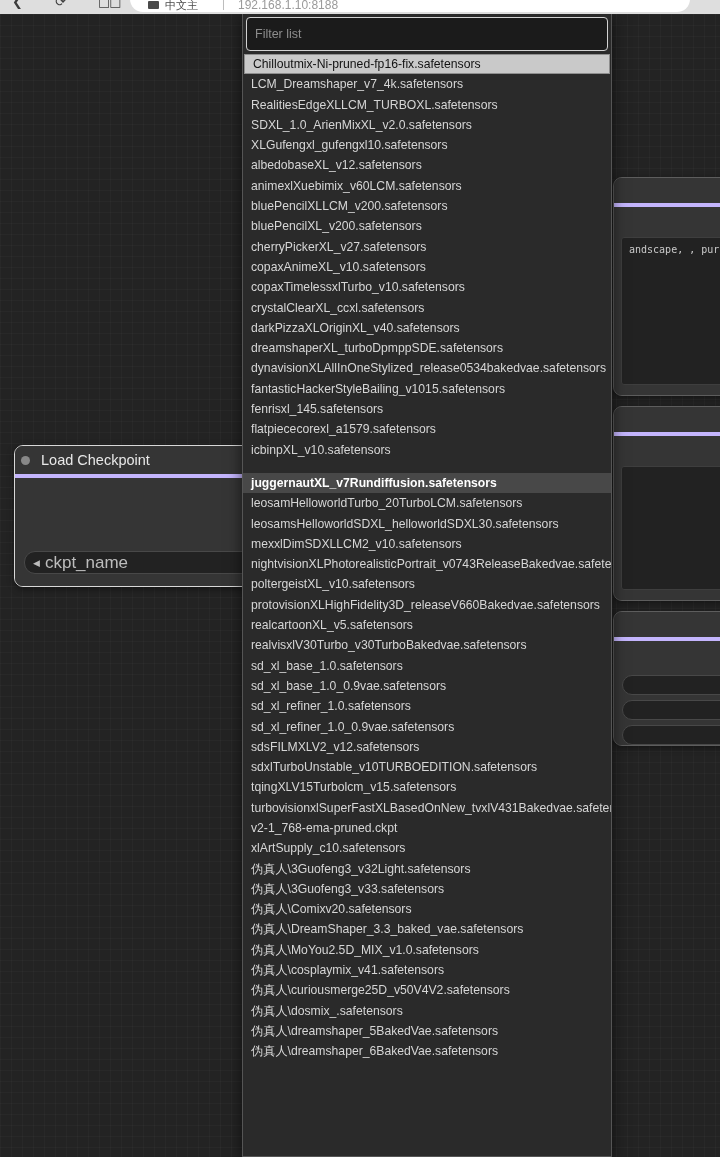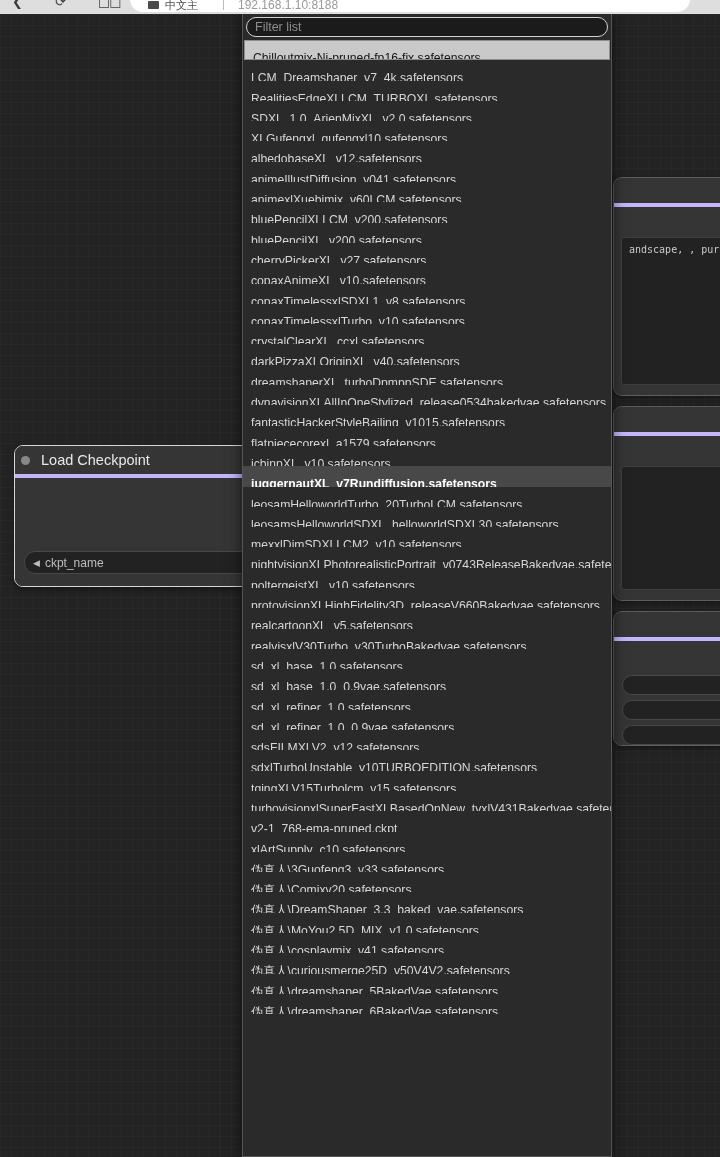--- a/index.html
+++ b/index.html
@@ -76,21 +76,21 @@
 
   .widget{
     height:21px; margin:4px 8px; border-radius:11px;
     background:#222; border:1px solid #484848;
     display:flex; align-items:center; position:relative;
   }
   .widget .arrow-l{
     color:#bdbdbd; font-size:9px; margin-left:8px; margin-right:5px;
     font-family:"DejaVu Sans", sans-serif;
   }
-  .widget .w-label{ font-size:12px; color:#bdbdbd; white-space:nowrap; }
+  .widget .w-label{ font-size:17px; color:#bdbdbd; white-space:nowrap; }
 
   
   #node-clip-pos{ left:613px; top:163px; width:260px; height:219px; }
   .text-area{
     margin:4px 7px; background:#222; border:1px solid #3e3e3e;
     border-radius:3px; height:148px; padding:5px 7px;
     font-family:"DejaVu Sans Mono", monospace;
     font-size:10px; color:#c9c9c9; line-height:1.45;
     overflow:hidden; word-break:break-word;
   }
@@ -124,46 +124,46 @@
     position:absolute; left:242px; top:14px; width:370px;
     height:1143px; z-index:30;
     background:#2a2a2a;
     border:1px solid #555;
     border-top:none;
     overflow:hidden;
     box-shadow:0 3px 14px rgba(0,0,0,.6);
     display:flex; flex-direction:column;
   }
   #combo-filter{
-    margin:3px 3px 0 3px; height:20px; flex:none;
+    margin:3px 3px 0 3px; height:34px; flex:none;
     background:#1b1b1b;
-    border:1.5px solid #d2d2d2; border-radius:11px;
+    border:1.5px solid #d2d2d2; border-radius:4px;
     color:#8b5cf6; font-size:12.5px;
     padding:0 8px; outline:none;
     font-family:"Liberation Sans", sans-serif;
   }
   #combo-filter::placeholder{ color:#8e8e8e; }
   #combo-list{
     flex:1; overflow:hidden; padding-top:3px;
   }
   .combo-item{
     height:20.3px; line-height:20.3px;
-    padding:8px 8px;
+    padding:0 8px;
     font-size:12.2px; color:#d6d6d6;
     white-space:nowrap; overflow:hidden;
     font-family:"Liberation Sans", sans-serif;
   }
   .combo-item.first{
     background:#c9c9c9; color:#121212;
     border:1px solid #8e8e8e;
     height:20.3px; line-height:18.3px;
     margin:0 1px;
   }
   .combo-item.selected{
-    background:#484848; color:#ffffff; font-weight:bold;
+    background:#484848; color:#ffffff; font-weight:bold;margin-top:13px;
   }
 </style>
 </head>
 <body>
 
 <div id="browser-chrome">
   <span class="cb-icon" id="cb-back">❮</span>
   <span class="cb-icon" id="cb-refresh">⟳</span>
   <span class="cb-icon" id="cb-tabs">□□</span>
   <div id="cb-omnibox">
@@ -231,33 +231,32 @@
 
 <div id="combo">
   <input id="combo-filter" type="text" placeholder="Filter list" style="">
   <div id="combo-list">
       <div class="combo-item first">Chilloutmix-Ni-pruned-fp16-fix.safetensors</div>
       <div class="combo-item">LCM_Dreamshaper_v7_4k.safetensors</div>
       <div class="combo-item">RealitiesEdgeXLLCM_TURBOXL.safetensors</div>
       <div class="combo-item">SDXL_1.0_ArienMixXL_v2.0.safetensors</div>
       <div class="combo-item">XLGufengxl_gufengxl10.safetensors</div>
       <div class="combo-item">albedobaseXL_v12.safetensors</div>
-      <div class="combo-item">animeIllustDiffusion_v041.safetensors</div>
       <div class="combo-item">animexlXuebimix_v60LCM.safetensors</div>
       <div class="combo-item">bluePencilXLLCM_v200.safetensors</div>
       <div class="combo-item">bluePencilXL_v200.safetensors</div>
       <div class="combo-item">cherryPickerXL_v27.safetensors</div>
       <div class="combo-item">copaxAnimeXL_v10.safetensors</div>
-      <div class="combo-item">copaxTimelessxlSDXL1_v8.safetensors</div>
       <div class="combo-item">copaxTimelessxlTurbo_v10.safetensors</div>
       <div class="combo-item">crystalClearXL_ccxl.safetensors</div>
       <div class="combo-item">darkPizzaXLOriginXL_v40.safetensors</div>
       <div class="combo-item">dreamshaperXL_turboDpmppSDE.safetensors</div>
       <div class="combo-item">dynavisionXLAllInOneStylized_release0534bakedvae.safetensors</div>
       <div class="combo-item">fantasticHackerStyleBailing_v1015.safetensors</div>
+      <div class="combo-item">fenrisxl_145.safetensors</div>
       <div class="combo-item">flatpiececorexl_a1579.safetensors</div>
       <div class="combo-item">icbinpXL_v10.safetensors</div>
       <div class="combo-item selected">juggernautXL_v7Rundiffusion.safetensors</div>
       <div class="combo-item">leosamHelloworldTurbo_20TurboLCM.safetensors</div>
       <div class="combo-item">leosamsHelloworldSDXL_helloworldSDXL30.safetensors</div>
       <div class="combo-item">mexxlDimSDXLLCM2_v10.safetensors</div>
       <div class="combo-item">nightvisionXLPhotorealisticPortrait_v0743ReleaseBakedvae.safetensors</div>
       <div class="combo-item">poltergeistXL_v10.safetensors</div>
       <div class="combo-item">protovisionXLHighFidelity3D_releaseV660Bakedvae.safetensors</div>
       <div class="combo-item">realcartoonXL_v5.safetensors</div>
@@ -265,22 +264,24 @@
       <div class="combo-item">sd_xl_base_1.0.safetensors</div>
       <div class="combo-item">sd_xl_base_1.0_0.9vae.safetensors</div>
       <div class="combo-item">sd_xl_refiner_1.0.safetensors</div>
       <div class="combo-item">sd_xl_refiner_1.0_0.9vae.safetensors</div>
       <div class="combo-item">sdsFILMXLV2_v12.safetensors</div>
       <div class="combo-item">sdxlTurboUnstable_v10TURBOEDITION.safetensors</div>
       <div class="combo-item">tqingXLV15Turbolcm_v15.safetensors</div>
       <div class="combo-item">turbovisionxlSuperFastXLBasedOnNew_tvxlV431Bakedvae.safetensors</div>
       <div class="combo-item">v2-1_768-ema-pruned.ckpt</div>
       <div class="combo-item">xlArtSupply_c10.safetensors</div>
+      <div class="combo-item">伪真人\3Guofeng3_v32Light.safetensors</div>
       <div class="combo-item">伪真人\3Guofeng3_v33.safetensors</div>
       <div class="combo-item">伪真人\Comixv20.safetensors</div>
       <div class="combo-item">伪真人\DreamShaper_3.3_baked_vae.safetensors</div>
       <div class="combo-item">伪真人\MoYou2.5D_MIX_v1.0.safetensors</div>
       <div class="combo-item">伪真人\cosplaymix_v41.safetensors</div>
       <div class="combo-item">伪真人\curiousmerge25D_v50V4V2.safetensors</div>
+      <div class="combo-item">伪真人\dosmix_.safetensors</div>
       <div class="combo-item">伪真人\dreamshaper_5BakedVae.safetensors</div>
       <div class="combo-item">伪真人\dreamshaper_6BakedVae.safetensors</div>
     </div>
 </div>
 
 </body></html>

